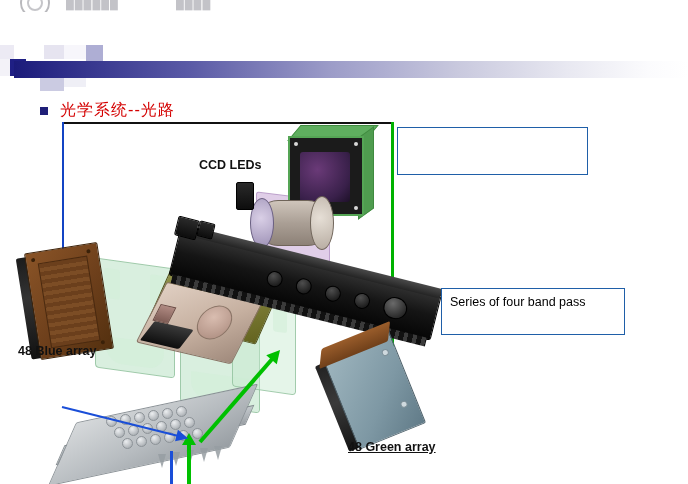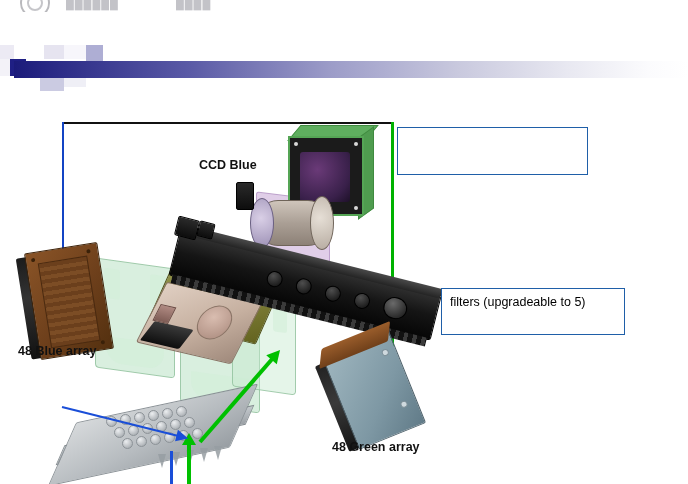--- a/index.html
+++ b/index.html
@@ -67,21 +67,21 @@
   
   .callout{position:absolute;border:1px solid #1f5fa8;background:#ffffff;
            font-size:12.5px;color:#000;line-height:17px;padding:5px 8px;box-sizing:border-box;}
   #callout-leds{left:397px;top:127px;width:191px;height:48px;}
   #callout-filters{left:441px;top:288px;width:184px;height:47px;}
 
   
   .lbl{position:absolute;font-size:12.5px;font-weight:bold;color:#111;white-space:nowrap;}
   #lbl-ccd{left:199px;top:158px;}
   #lbl-blue{left:18px;top:344px;}
-  #lbl-green{left:332px;top:440px;}
+  #lbl-green{left:348px;top:440px;text-decoration:underline;}
 
   
   .art{position:absolute;left:0;top:118px;width:688px;height:366px;}
 
   
   .blue-arr{position:absolute;left:32px;top:129px;width:74px;height:108px;
      transform:rotate(-9deg);}
   .blue-arr .face{position:absolute;inset:0;background:linear-gradient(135deg,#8a5427,#6d3f1b 55%,#53300f);
      border:1px solid #3d2209;border-radius:2px;}
   .blue-arr .edge{position:absolute;left:-9px;top:4px;width:10px;height:102px;
@@ -207,20 +207,24 @@
     <div class="sq" style="left:86px;top:16px;width:17px;height:16px;background:#9e9ecd;"></div>
     <div class="sq" style="left:64px;top:16px;width:22px;height:16px;background:#cfcfe4;"></div>
     <div class="sq" style="left:28px;top:14px;width:16px;height:17px;background:#ffffff;"></div>
     <div class="sq" style="left:44px;top:16px;width:20px;height:15px;background:#d7d7e8;"></div>
     <div class="sq" style="left:40px;top:32px;width:24px;height:14px;background:#cbcbe2;"></div>
     <div class="sq" style="left:64px;top:32px;width:22px;height:10px;background:#efeff6;"></div>
     <div class="sq" style="left:0px;top:14px;width:10px;height:17px;background:#f3f2f8;"></div>
   </div>
   <div class="bar"></div>
 
+  <div class="bullet-row">
+    <div class="bullet-sq"></div>
+    <div class="bullet-text">光学系统--光路</div>
+  </div>
 
   <div class="leader-h"></div>
   <div class="leader-v-blue"></div>
   <div class="leader-v-green"></div>
   <div class="green-arrow-dn"></div>
 
   <div class="art">
 
     <div class="hous" id="hous-a">
       <div class="hous-lip" style="left:8px;top:8px;width:16px;height:30px;"></div>
@@ -333,20 +337,20 @@
 
     <div class="green-up"></div>
     <div class="blue-down"></div>
     <div class="green-diag"></div>
     <div class="blue-diag"></div>
   </div>
 
   <div class="callout" id="callout-leds">
   </div>
   <div class="callout" id="callout-filters">
-    <div>filters (upgradeable to 5)</div>
-  </div>
-
-  <div class="lbl" id="lbl-ccd">CCD Blue</div>
+    <div>Series of four band pass</div>
+  </div>
+
+  <div class="lbl" id="lbl-ccd">CCD LEDs</div>
   <div class="lbl" id="lbl-blue">48 Blue array</div>
   <div class="lbl" id="lbl-green">48 Green array</div>
 
 </div>
 
 </body></html>

